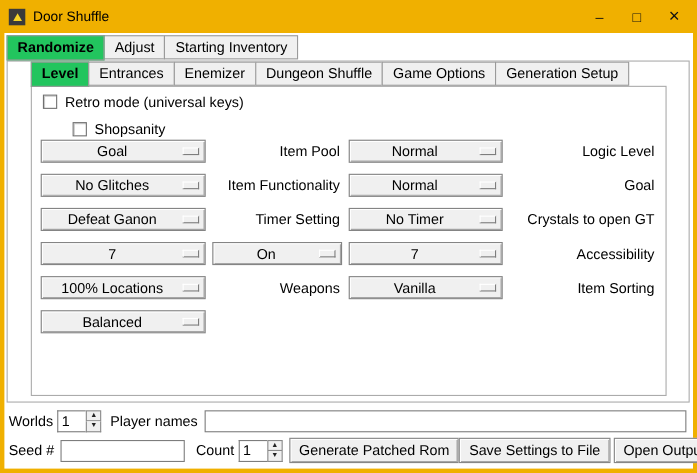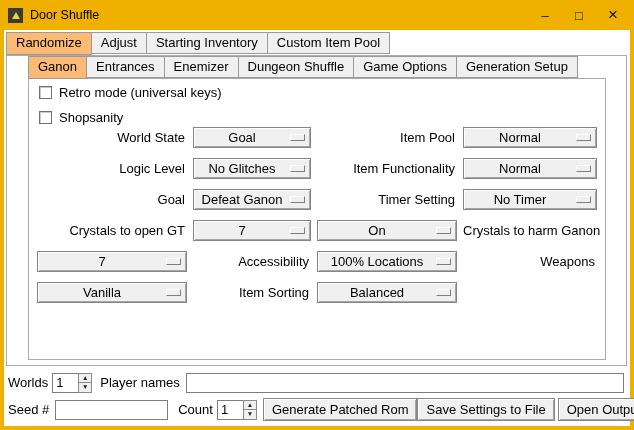--- a/index.html
+++ b/index.html
@@ -20,28 +20,28 @@
 
   
   .tabs { position:absolute; display:flex; align-items:flex-end; z-index:4; }
   .tabs-outer { left:2px; top:2px; }
   .tabs-inner { left:24px; top:26px; }
   .tab {
     font-size:13px; line-height:15px; padding:2px 9px 3px 9px;
     background:#f0f0f0; border:1px solid #9a9a9a; margin-right:-1px;
     position:relative; white-space:nowrap; cursor:default;
   }
-  .tab.active { background:#fdba74; padding-bottom:4px; margin-bottom:-1px; z-index:5; }
+  .tab.active { background:#22c55e; padding-bottom:4px; margin-bottom:-1px; z-index:5;font-weight:bold; }
 
   .pane { position:absolute; background:#fff; border:1px solid #ababab; box-sizing:border-box; z-index:1; }
   .pane-outer { left:2px; top:25px; width:621px; height:311px; }
   .pane-inner { left:24px; top:48px; width:578px; height:282px; z-index:2; }
 
   .cb-row { position:absolute; left:10px; display:flex; align-items:center; gap:7px; }
-  .cb-row.r0 { top:6px; } .cb-row.r1 { top:31px; }
+  .cb-row.r0 { top:6px; } .cb-row.r1 { top:31px;margin-left:27px; }
   .cb-box { width:13px; height:13px; background:#fff; border:1px solid #707070; box-shadow:inset 1px 1px 0 #c9c9c9; box-sizing:border-box; }
   .cb-label { font-size:13px; }
 
   .opts-grid {
     position:absolute; left:8px; top:48px;
     display:grid;
     grid-template-columns:150px 118px 140px 134px;
     column-gap:6px; row-gap:10px;
     grid-auto-rows:21px;
   }
@@ -96,25 +96,24 @@
     <span class="tb-btn">□</span>
     <span class="tb-btn close">×</span>
   </div>
 
   <div class="content">
 
     <div class="tabs tabs-outer">
       <span class="tab active">Randomize</span>
       <span class="tab">Adjust</span>
       <span class="tab">Starting Inventory</span>
-      <span class="tab">Custom Item Pool</span>
     </div>
 
     <div class="tabs tabs-inner">
-      <span class="tab active">Ganon</span>
+      <span class="tab active">Level</span>
       <span class="tab">Entrances</span>
       <span class="tab">Enemizer</span>
       <span class="tab">Dungeon Shuffle</span>
       <span class="tab">Game Options</span>
       <span class="tab">Generation Setup</span>
     </div>
 
     <div class="pane pane-outer"></div>
 
     <div class="pane pane-inner">
@@ -123,21 +122,20 @@
         <span class="cb-box"></span>
         <span class="cb-label">Retro mode (universal keys)</span>
       </div>
       <div class="cb-row r1">
         <span class="cb-box"></span>
         <span class="cb-label">Shopsanity</span>
       </div>
 
       <div class="opts-grid">
 
-        <span class="opt-label">World State</span>
         <button class="opt">
           <span class="opt-text">Goal</span>
           <span class="opt-ind"></span>
         </button>
         <span class="opt-label">Item Pool</span>
         <button class="opt">
           <span class="opt-text">Normal</span>
           <span class="opt-ind"></span>
         </button>
 
@@ -166,21 +164,20 @@
         <span class="opt-label">Crystals to open GT</span>
         <button class="opt">
           <span class="opt-text">7</span>
           <span class="opt-ind"></span>
         </button>
         <button class="opt">
           <span class="opt-text">On</span>
           <span class="opt-ind"></span>
         </button>
 
-        <span class="opt-label">Crystals to harm Ganon</span>
         <button class="opt">
           <span class="opt-text">7</span>
           <span class="opt-ind"></span>
         </button>
         <span class="opt-label">Accessibility</span>
         <button class="opt">
           <span class="opt-text">100% Locations</span>
           <span class="opt-ind"></span>
         </button>
 

